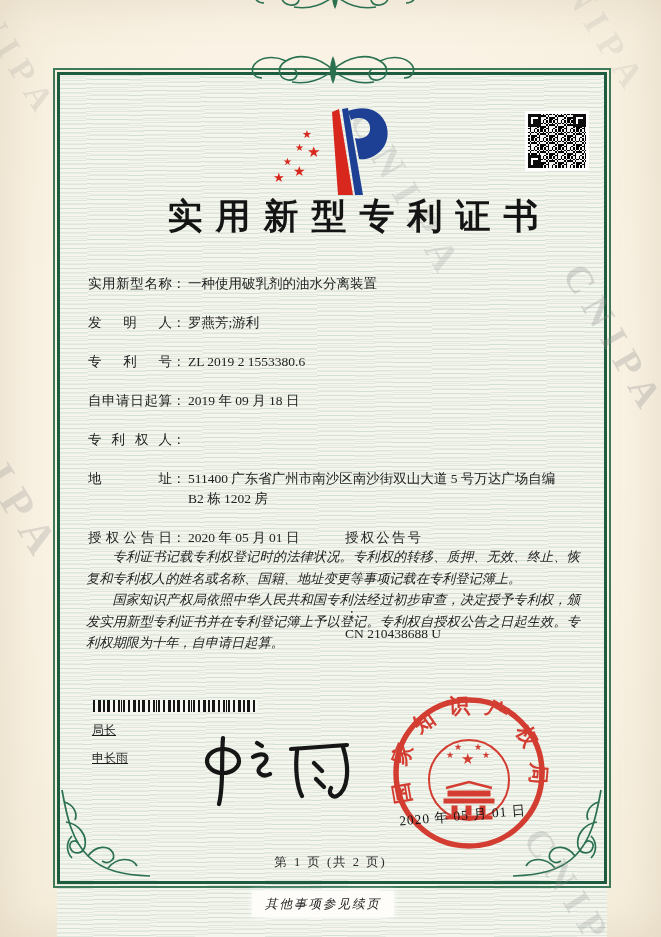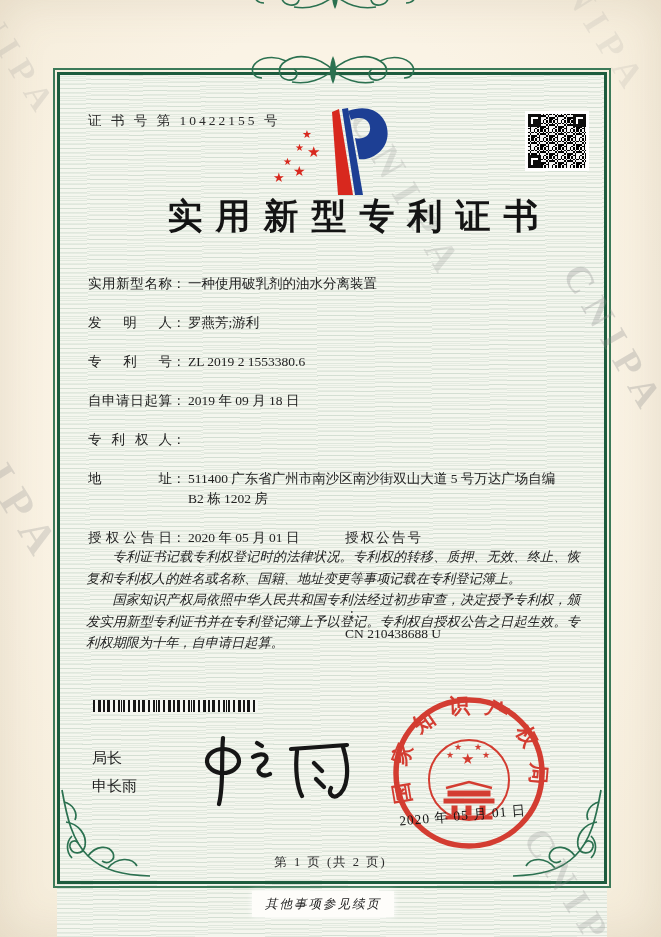--- a/index.html
+++ b/index.html
@@ -76,22 +76,22 @@
   }
   .legal p{margin:0;text-indent:2em;}
   
   .barcode{
     position:absolute;left:93px;top:700px;width:165px;height:12px;background:
       repeating-linear-gradient(90deg,#161616 0 2px,transparent 2px 5px),
       repeating-linear-gradient(90deg,#161616 0 1px,transparent 1px 7px),
       #f6f6f2;
   }
   
-  .director{position:absolute;left:92px;top:750px;font-family:"Liberation Sans","DejaVu Sans",sans-serif;
-    font-size:15px;color:#1c1c1c;line-height:15px;}
+  .director{position:absolute;left:92px;top:723px;font-family:"Liberation Sans","DejaVu Sans",sans-serif;
+    font-size:12px;color:#1c1c1c;line-height:15px;text-decoration:underline;}
   .director div{margin-bottom:13px;}
   .signature{position:absolute;left:195px;top:733px;}
   
   .seal{position:absolute;left:388px;top:692px;}
   .seal-date{
     position:absolute;left:399px;top:806px;width:150px;font-size:13.5px;color:#151515;
     transform:rotate(-5deg);letter-spacing:1px;
   }
   
   .page-info{position:absolute;left:0;right:0;top:854px;text-align:center;font-size:12.5px;letter-spacing:2px;color:#2b2b2b;}
@@ -164,21 +164,20 @@
     </svg>
   </div>
 
   <div class="wm wm-tl">CNIPA</div>
   <div class="wm wm-tr">CNIPA</div>
   <div class="wm wm-center">CNIPA</div>
   <div class="wm wm-left">CNIPA</div>
   <div class="wm wm-right">CNIPA</div>
   <div class="wm wm-br">CNIPA</div>
 
-  <div class="cert-no">证 书 号 第 10422155 号</div>
 
   <div class="logo">
     <svg width="125" height="96" viewBox="0 0 125 96" xmlns="http://www.w3.org/2000/svg">
       <g fill="#d8281e" font-family="'DejaVu Sans',sans-serif">
         <text x="36" y="34" font-size="11">★</text>
         <text x="29" y="47" font-size="10">★</text>
         <text x="41" y="53" font-size="15">★</text>
         <text x="17" y="61" font-size="10">★</text>
         <text x="27" y="72" font-size="14">★</text>
         <text x="7" y="78" font-size="13">★</text>

